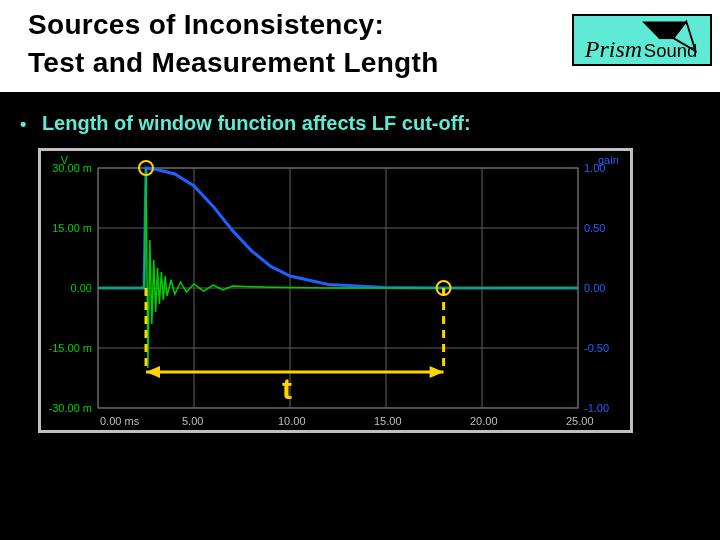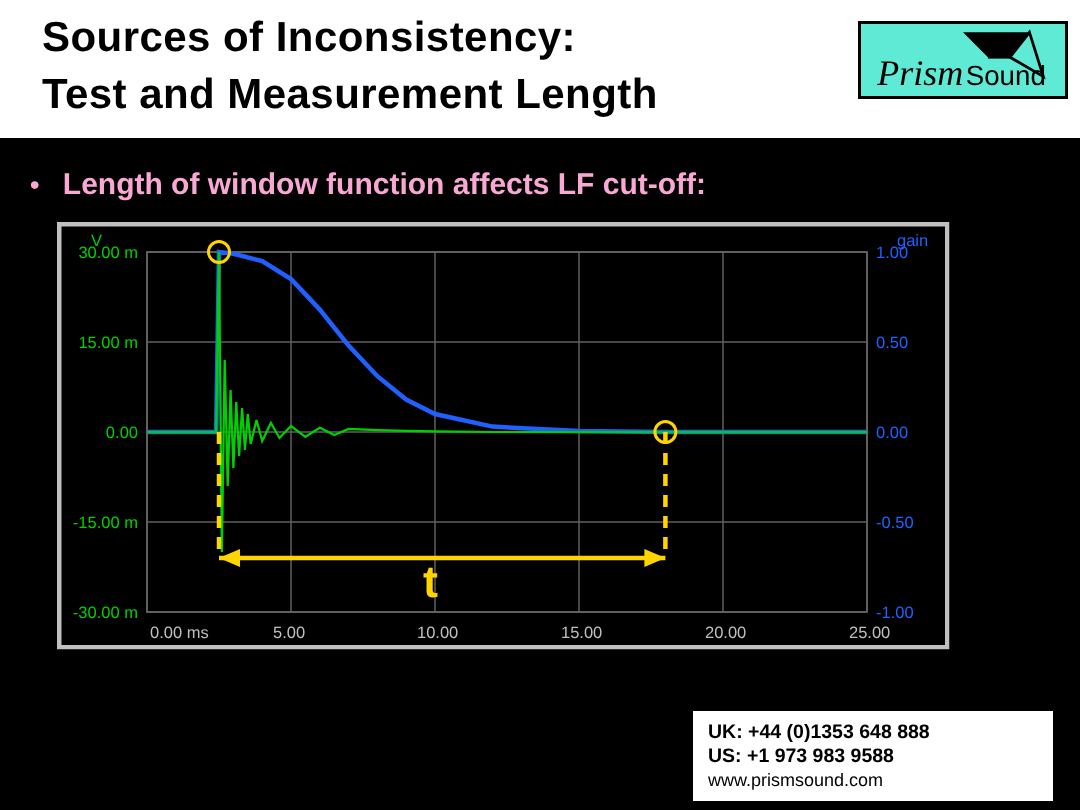--- a/index.html
+++ b/index.html
@@ -8,21 +8,21 @@
 
   
   .title-bar { position: absolute; left: 0; top: 0; width: 720px; height: 92px; background: #fff; padding-left: 30px; }
   .title-text { position: absolute; left: 28px; top: 6px; font-family: "Arial Black", Arial, sans-serif; font-weight: 900; font-size: 28px; line-height: 38px; color: #000; letter-spacing: 0.3px; }
 
   
   .logo { position: absolute; right: 8px; top: 14px; width: 140px; height: 52px; background: #5eead4; border: 2px solid #000; }
   .logo svg { width: 100%; height: 100%; display: block; }
 
   
-  .bullet { position: absolute; left: 20px; top: 112px; color: #f9a8d4; font-size: 20px; font-weight: bold; }
+  .bullet { position: absolute; left: 20px; top: 112px; color: #5eead4; font-size: 20px; font-weight: bold; }
   .bullet-dot { display: inline-block; vertical-align: middle; margin-right: 10px; font-size: 18px; }
 
   
   .chart-box { position: absolute; left: 38px; top: 148px; width: 595px; height: 285px; }
   .chart-box svg { width: 100%; height: 100%; display: block; }
 
   
   .footer { position: absolute; right: 18px; bottom: 6px; width: 240px; background: #fff; padding: 6px 10px; }
   .footer-line { font-size: 13px; font-weight: bold; color: #000; line-height: 16px; }
   .footer-url { font-size: 12px; color: #000; line-height: 16px; }
@@ -116,19 +116,14 @@
           <path d="M108 224 l14 -6 l0 12 z" fill="#ffd400"></path>
           <path d="M405.59999999999997 224 l-14 -6 l0 12 z" fill="#ffd400"></path>
           <circle cx="108" cy="20" r="7" fill="none" stroke="#ffd400" stroke-width="2"></circle>
           <circle cx="405.59999999999997" cy="140" r="7" fill="none" stroke="#ffd400" stroke-width="2"></circle>
         </g>
     </svg>
   </div>
 
   <div class="t-label">t</div>
 
-  <div class="footer">
-    <div class="footer-line">UK: +44 (0)1353 648 888</div>
-    <div class="footer-line">US: +1 973 983 9588</div>
-    <div class="footer-url">www.prismsound.com</div>
-  </div>
 
 </div>
 
 </body></html>

